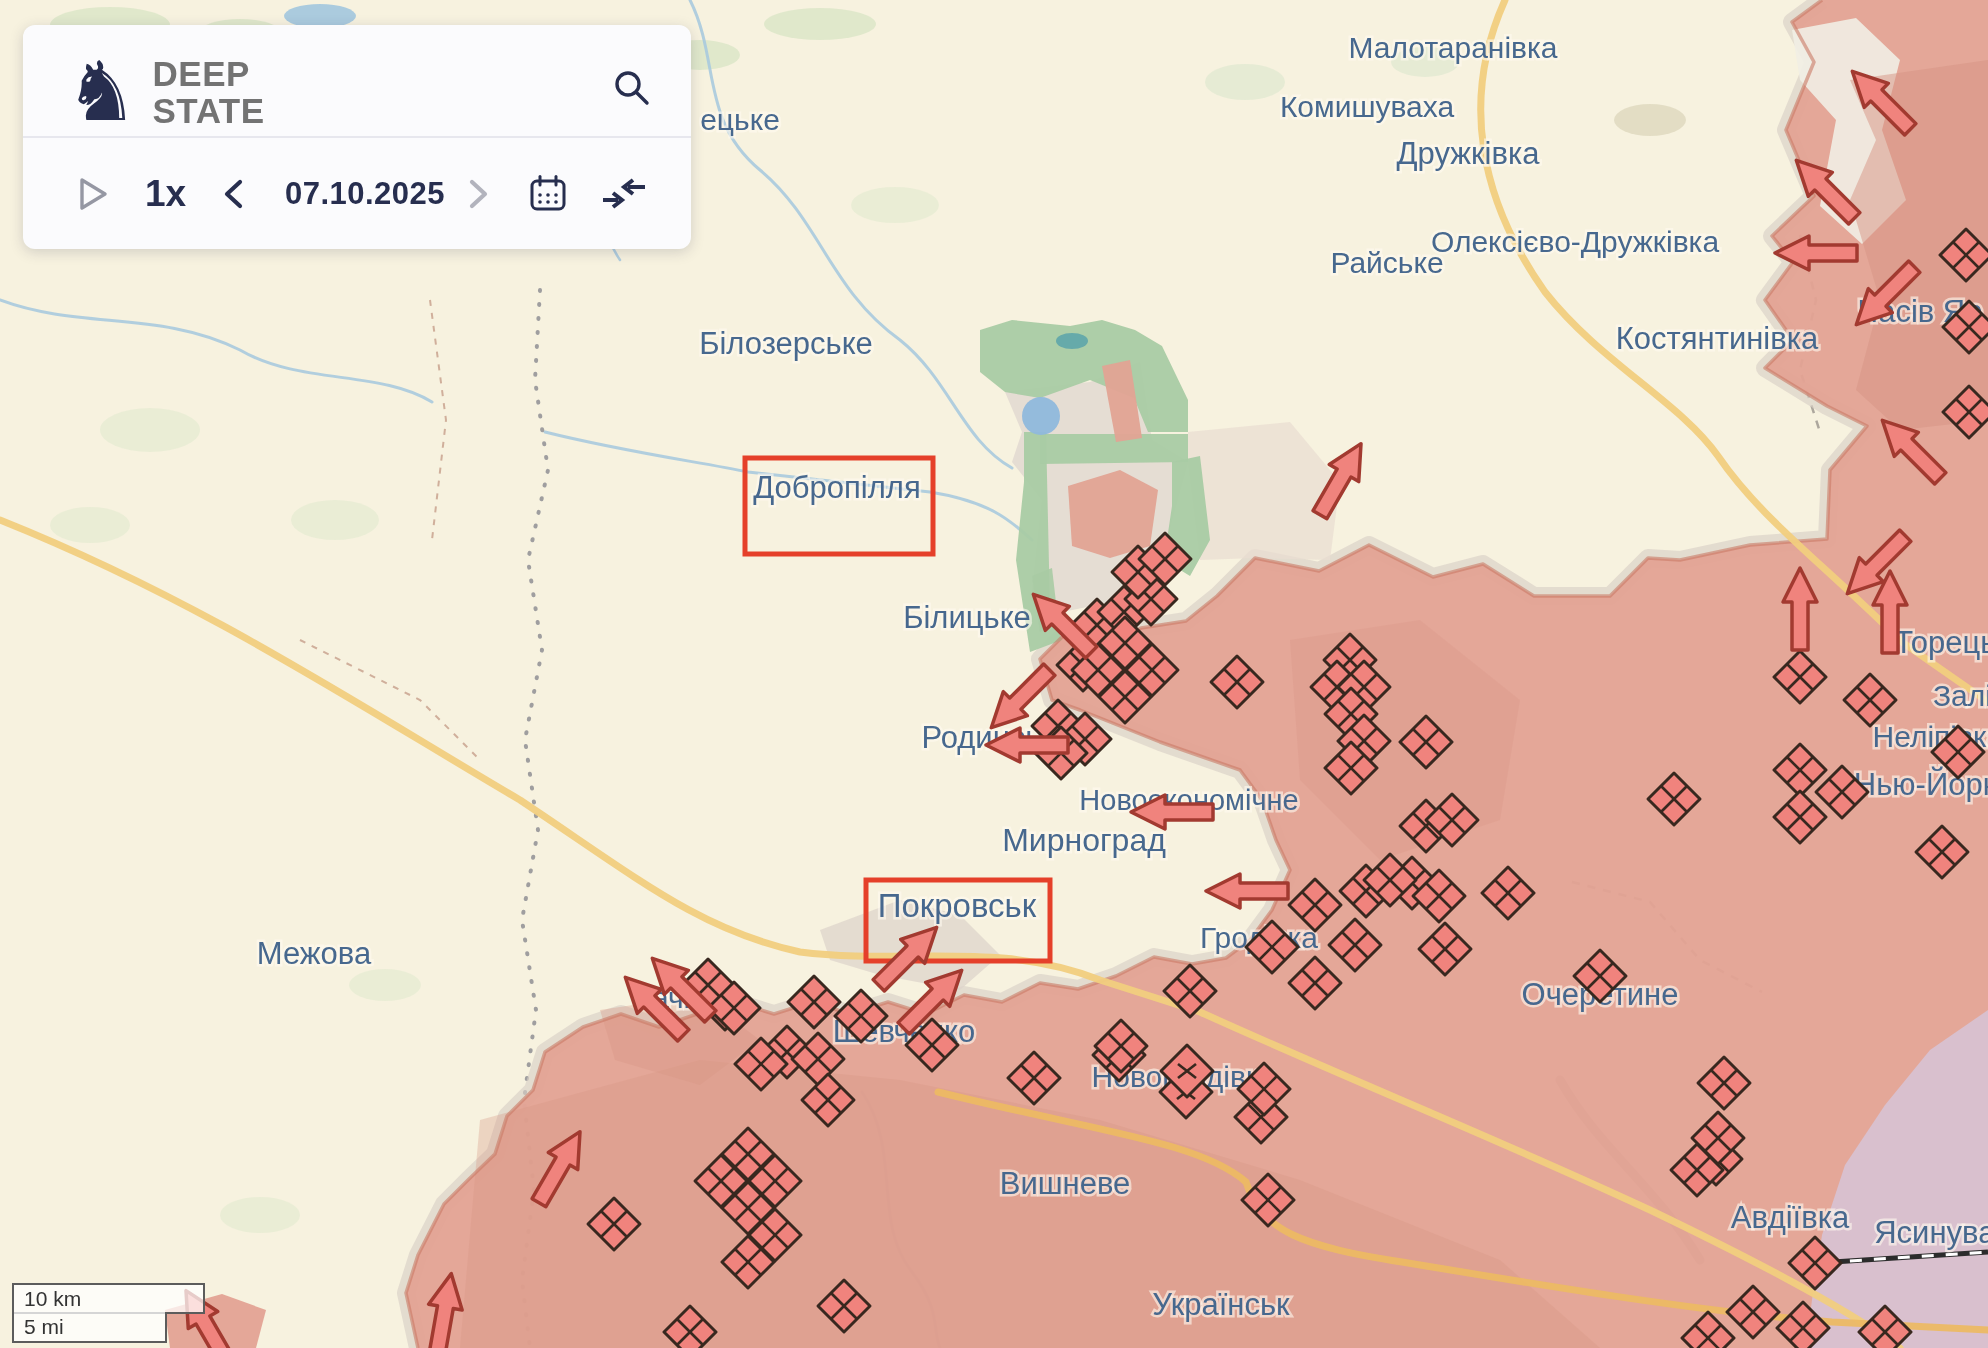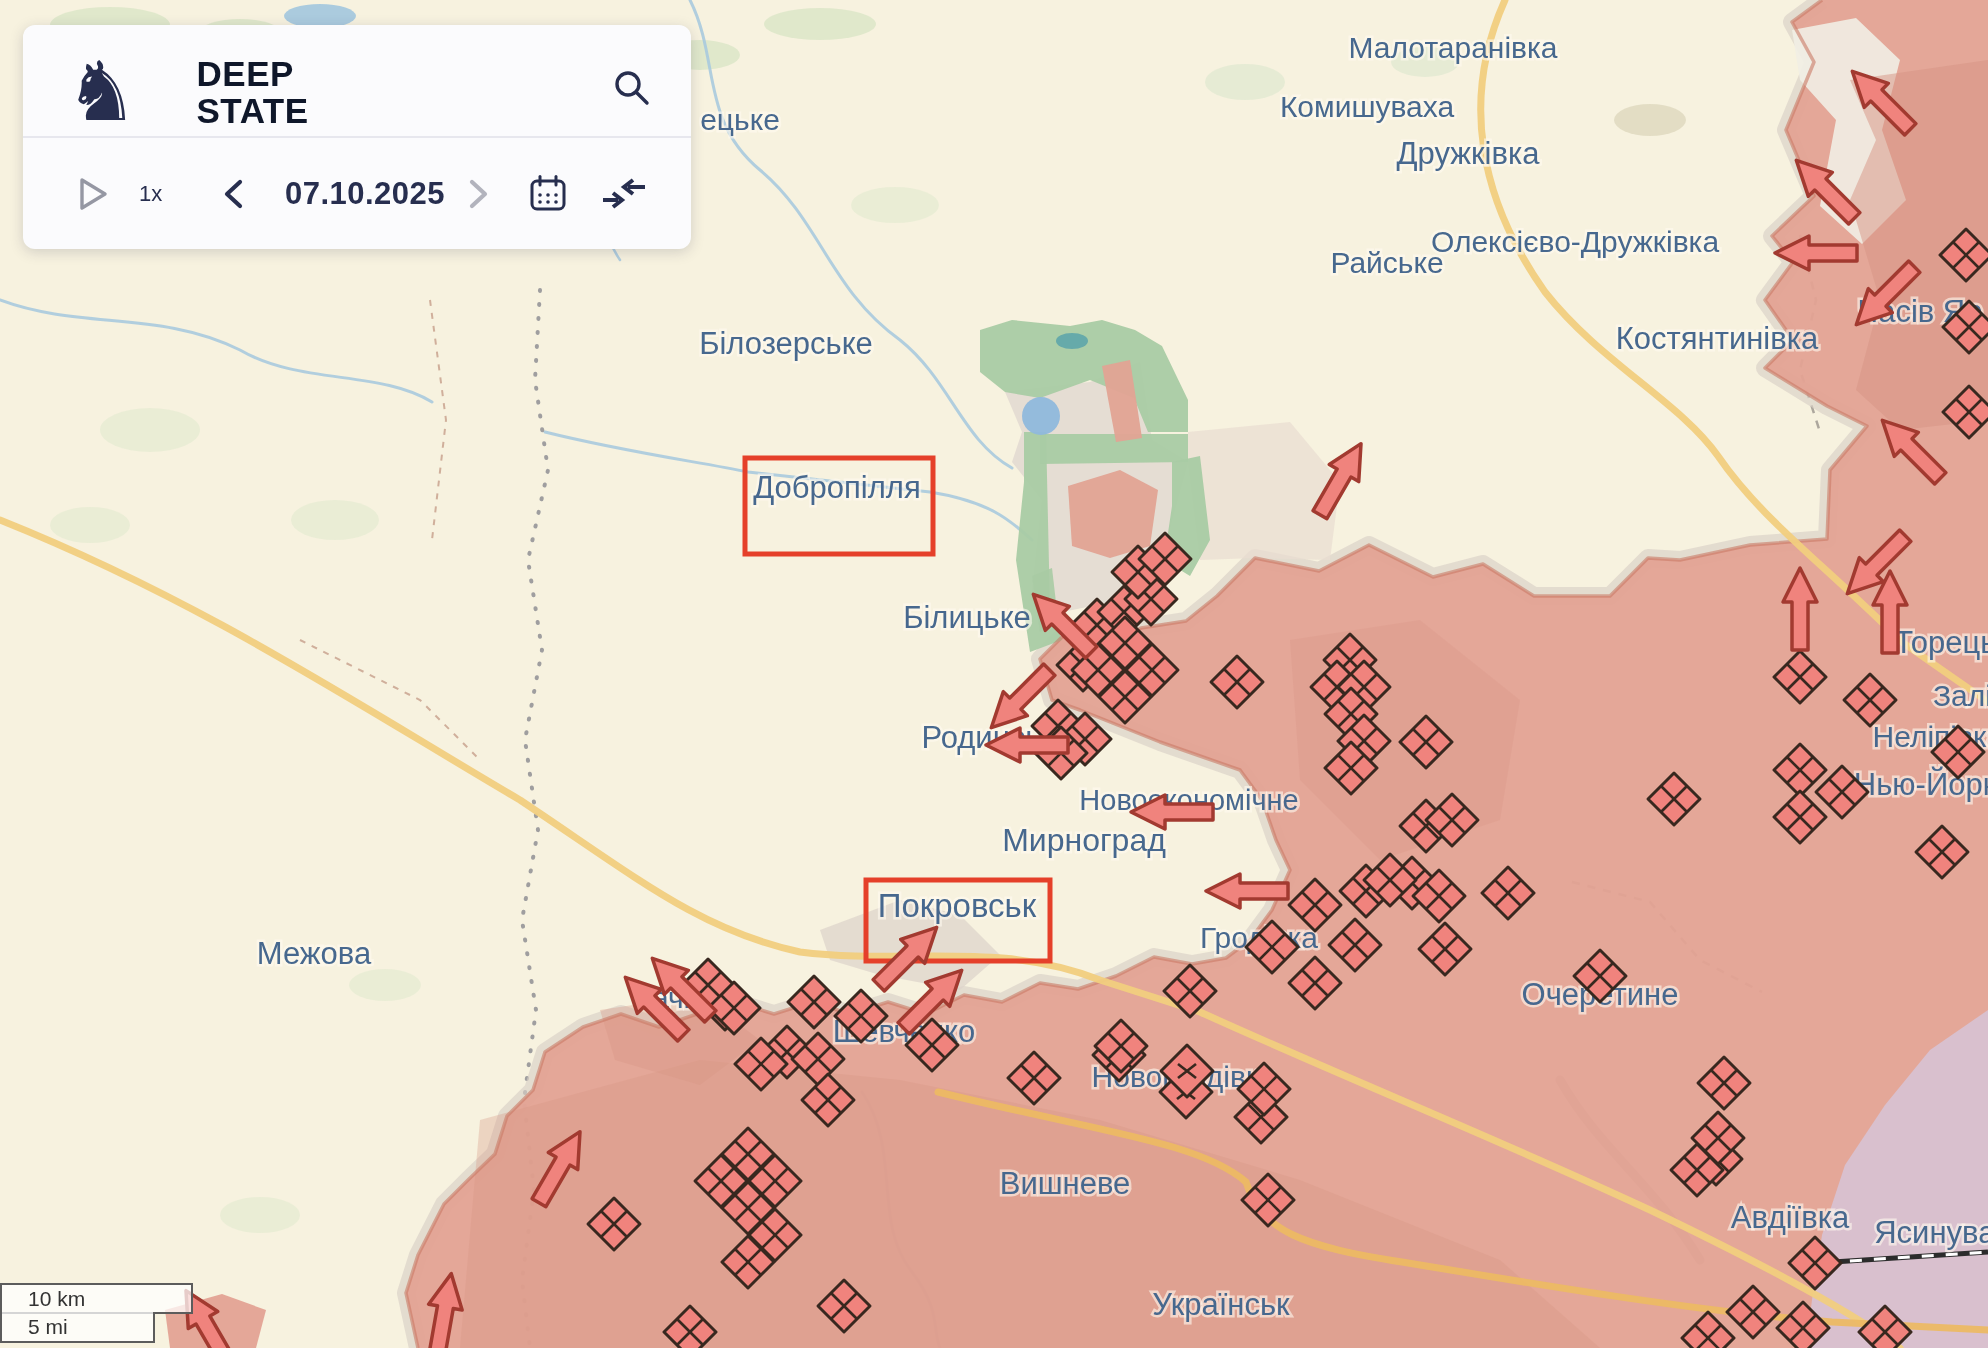--- a/index.html
+++ b/index.html
@@ -6,40 +6,40 @@
   #stage{position:relative;width:1988px;height:1348px;overflow:hidden;
          font-family:"Liberation Sans",sans-serif;background:#f7f2df;}
   #map-svg{position:absolute;left:0;top:0;}
 
   
   .panel{position:absolute;left:23px;top:25px;width:668px;height:224px;
          background:#fbfbfd;border-radius:12px;
          box-shadow:0 3px 14px rgba(40,40,70,.18);}
   .brand{position:absolute;left:42px;top:24px;display:flex;align-items:center;gap:14px;}
   .knight{font-family:"DejaVu Sans",sans-serif;font-size:82px;line-height:86px;color:#272e4f;}
-  .brand-text{display:flex;flex-direction:column;color:#0f172a;font-weight:800;
-              font-size:35px;line-height:37px;letter-spacing:.5px;margin-left:44px;}
+  .brand-text{display:flex;flex-direction:column;color:#737373;font-weight:800;
+              font-size:35px;line-height:37px;letter-spacing:.5px;}
   .search-btn{position:absolute;right:36px;top:40px;width:46px;height:46px;cursor:pointer;}
   .divider{position:absolute;left:0;right:0;top:111px;height:2px;background:#e7e7ee;}
   .controls{position:absolute;left:0;top:113px;width:100%;height:111px;}
   .ctl{position:absolute;top:50%;transform:translateY(-50%);display:flex;
        align-items:center;justify-content:center;cursor:pointer;}
   .play-btn{left:56px;}
-  .speed-btn{left:116px;font-size:22px;font-weight:400;color:#272e4f;}
+  .speed-btn{left:122px;font-size:37px;font-weight:700;color:#272e4f;}
   .prev-btn{left:198px;}
   .date-text{left:256px;width:156px;font-size:31px;font-weight:700;color:#272e4f;
              letter-spacing:.5px;justify-content:center;padding-left:8px;}
   .next-btn{left:442px;}
   .cal-btn{left:505px;}
   .cmp-btn{left:578px;}
 
   
-  .scalebar{position:absolute;left:0;font-size:21px;color:#333;
+  .scalebar{position:absolute;left:12px;font-size:21px;color:#333;
             background:rgba(255,255,255,.74);border:2px solid #5c5c5c;
-            box-sizing:border-box;display:flex;align-items:center;padding-left:26px;}
+            box-sizing:border-box;display:flex;align-items:center;padding-left:10px;}
   .scale-km{top:1283px;width:193px;height:31px;}
   .scale-mi{top:1312px;width:155px;height:31px;border-top:none;}
 </style>
 </head>
 <body>
 
 <div id="stage">
   <svg id="map-svg" width="1988" height="1348" viewBox="0 0 1988 1348">
       <rect x="0" y="0" width="1988" height="1348" fill="#f7f2df"></rect>
       <ellipse cx="320" cy="16" rx="36" ry="12" fill="#9ec4de" opacity="0.85"></ellipse>

